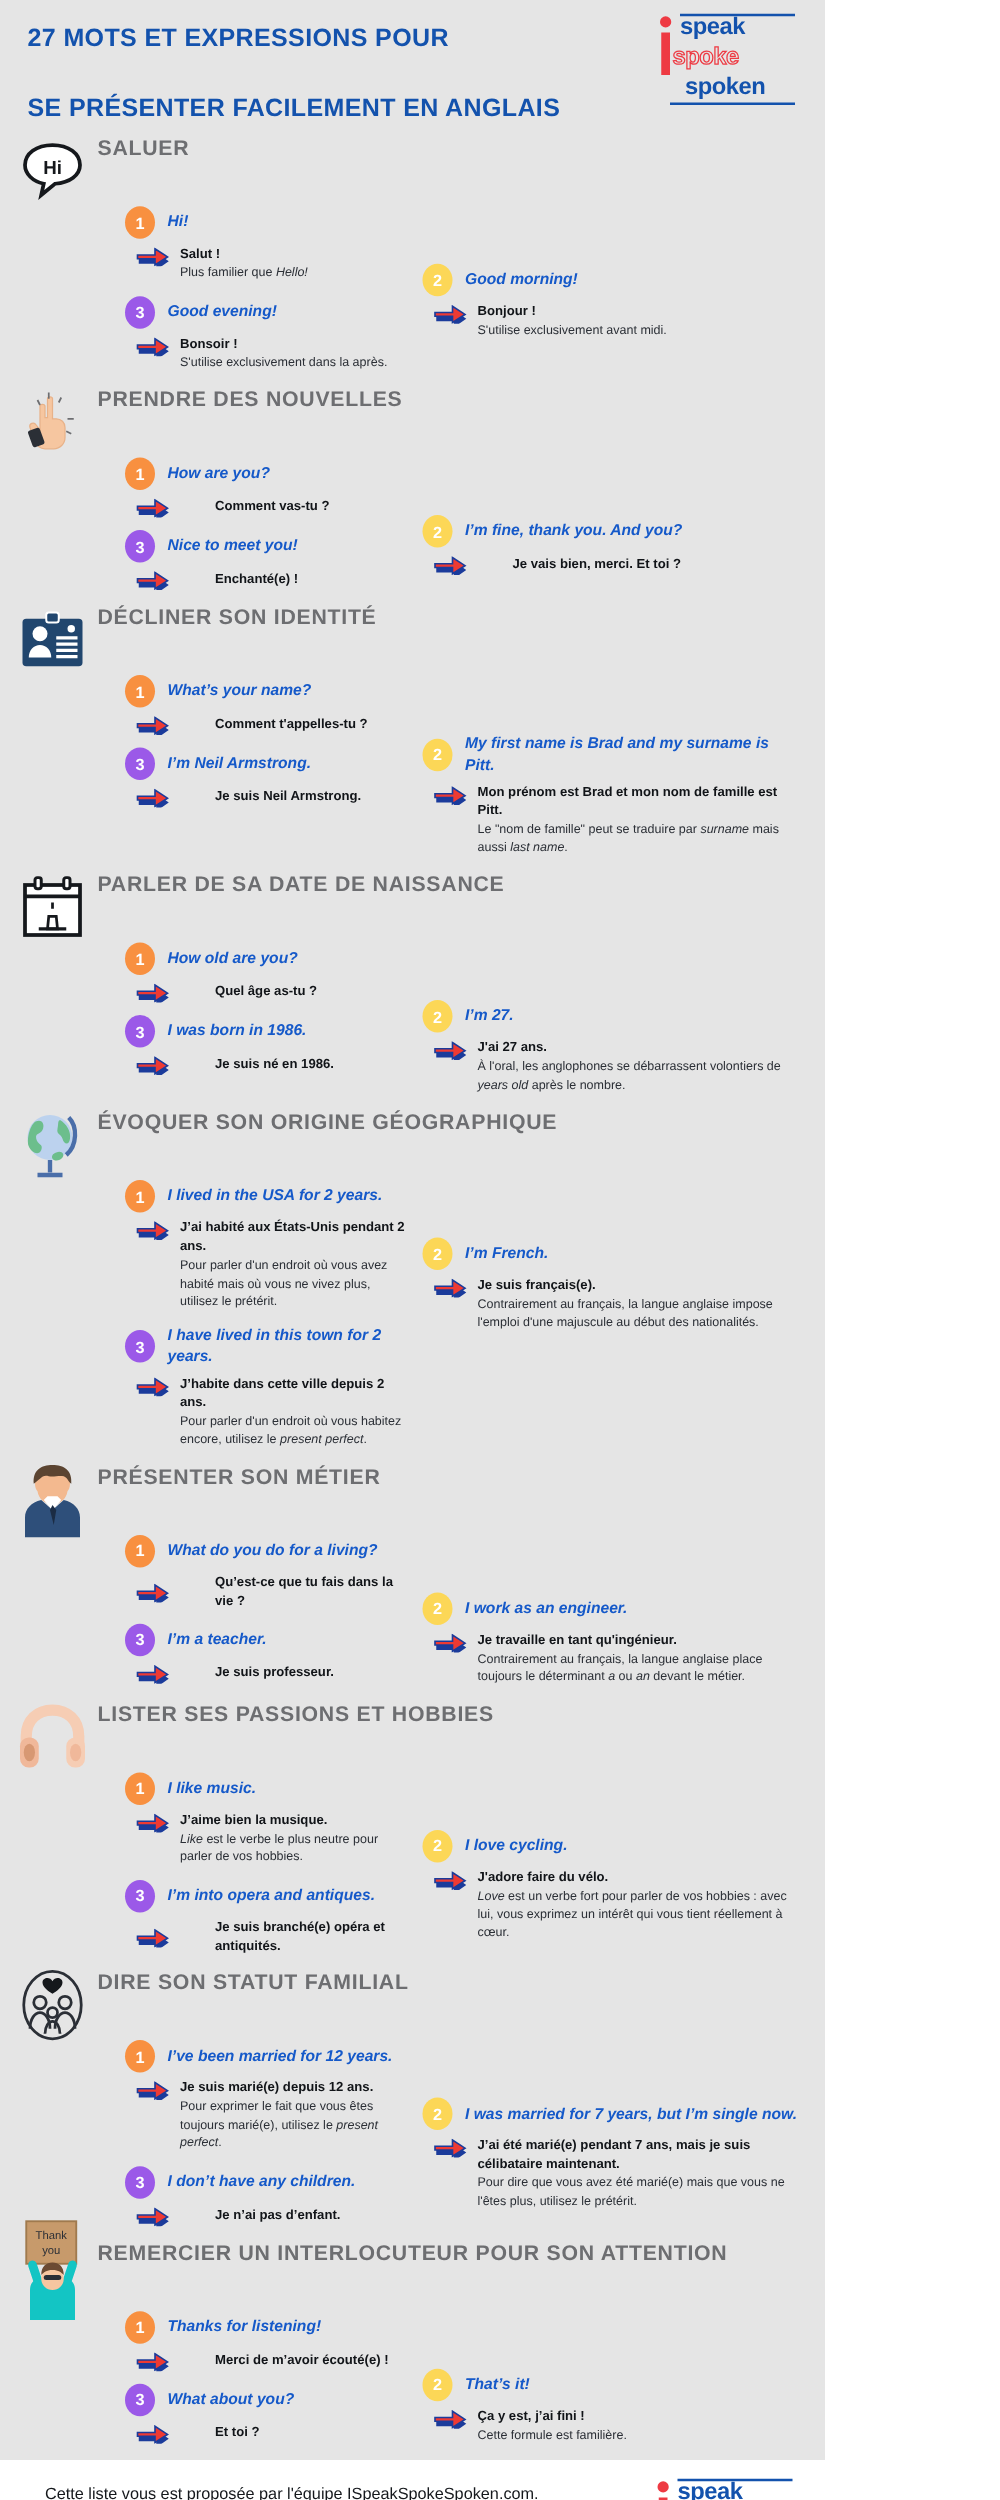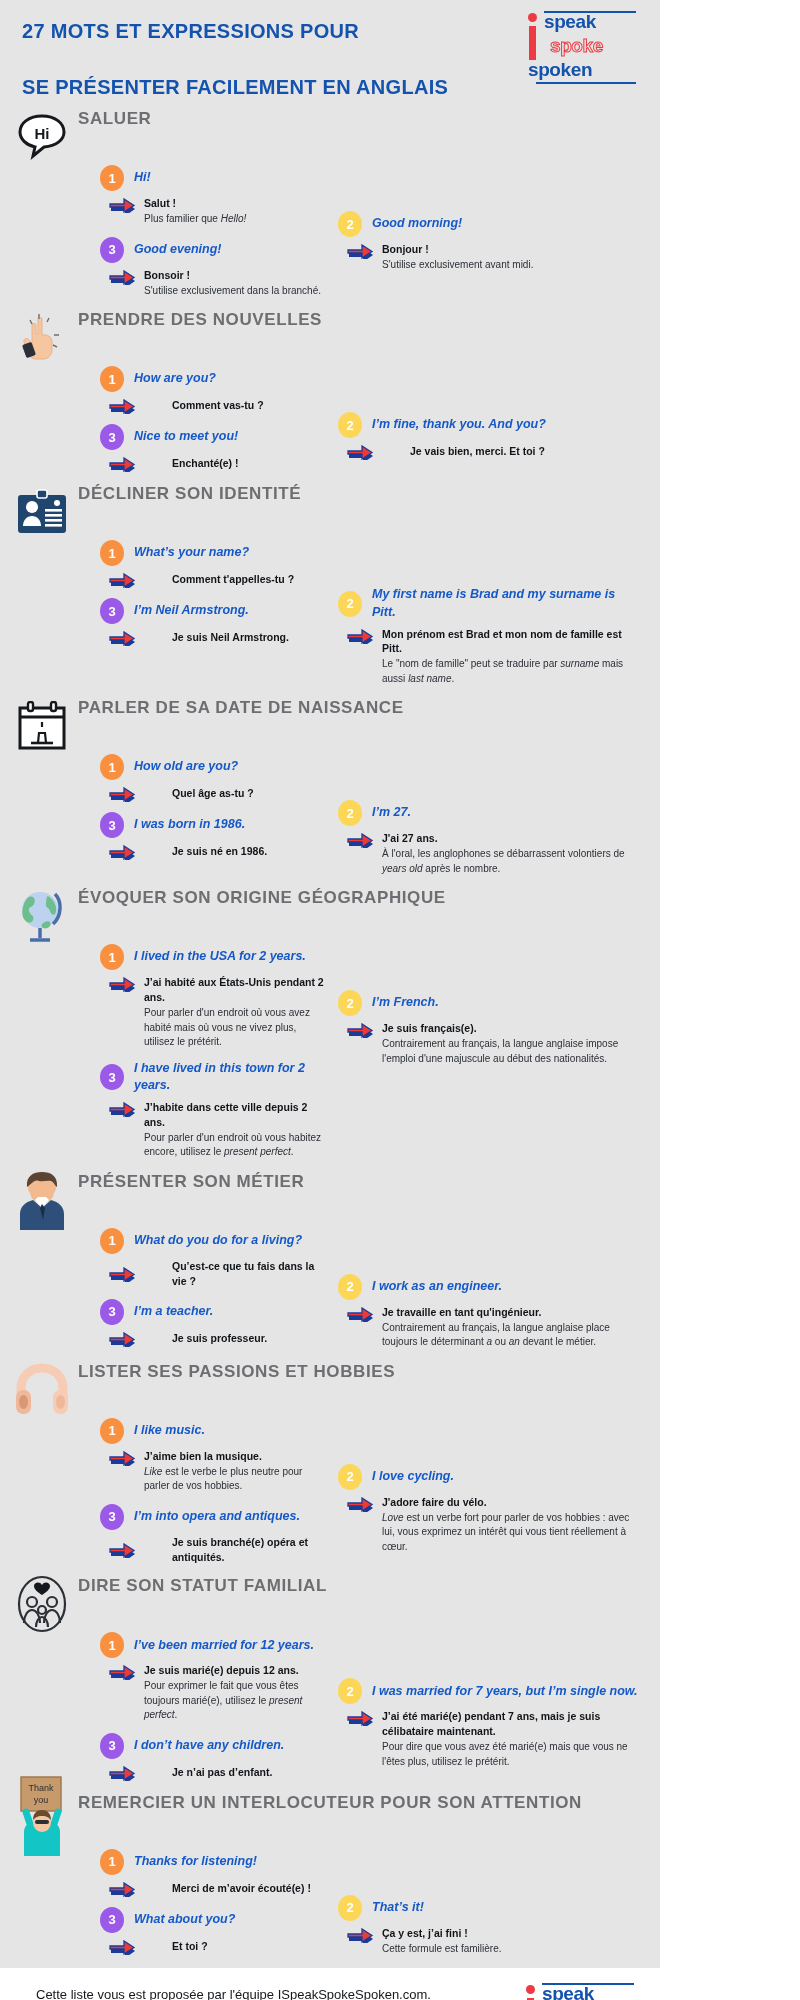--- a/index.html
+++ b/index.html
@@ -60,26 +60,26 @@
     position: absolute; left: 9px; top: 16px;
     width: 7px; height: 34px;
     background: #ee3a43;
   }
   .logo-word {
     position: absolute; left: 24px; top: 1px;
     font-size: 19px; font-weight: bold; letter-spacing: -0.4px;
     color: #1352ad; line-height: 22px;
   }
   .logo-word.outline {
-    left: 30px;
+    left: 18px;
     color: transparent;
     -webkit-text-stroke: 1px #ee3a43;
     text-shadow: none;
   }
-  .logo-word.bottom { left: 8px; }
+  .logo-word.bottom { left: 28px; }
 
   
   .section { position: relative; padding: 0 0 2px 0; }
 
   .section-head {
     position: relative;
     display: flex;
     min-height: 46px;
     padding-left: 12px;
   }
@@ -248,21 +248,21 @@
                 <span class="num n3">3</span>
                 <span class="en">Good evening!</span>
               </div>
               <div class="item-body">
                 <span class="arrow"><svg width="28" height="15" viewBox="0 0 28 15">
                     <path d="M2 7h14V2l10 7-10 7v-5H2z" fill="#1b3b9b" transform="translate(1,2)"></path>
                     <path d="M2 6h14V1l10 6.5L16 14V9H2z" fill="#ee3a33" stroke="#1b3b9b" stroke-width="1.3"></path>
                   </svg></span>
                 <div class="txt">
                   <div class="fr">Bonsoir !</div>
-                  <div class="note">S'utilise exclusivement dans la branché.</div>
+                  <div class="note">S'utilise exclusivement dans la après.</div>
                 </div>
               </div>
             </div>
           </div>
           <div class="col-right">
             <div style="height: 46px;"></div>
             <div class="item">
               <div class="item-head">
                 <span class="num n2">2</span>
                 <span class="en">Good morning!</span>

